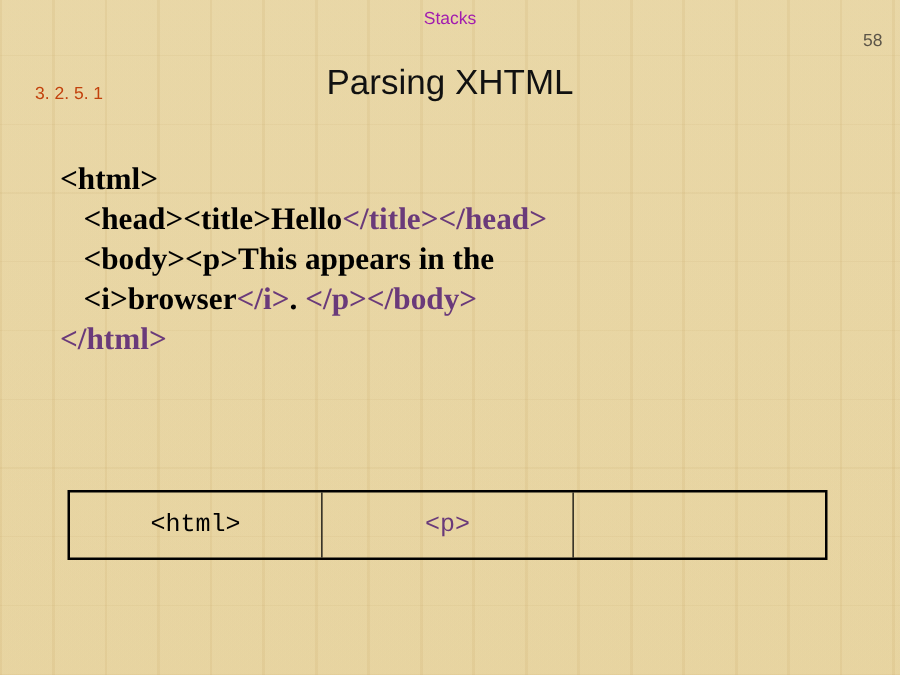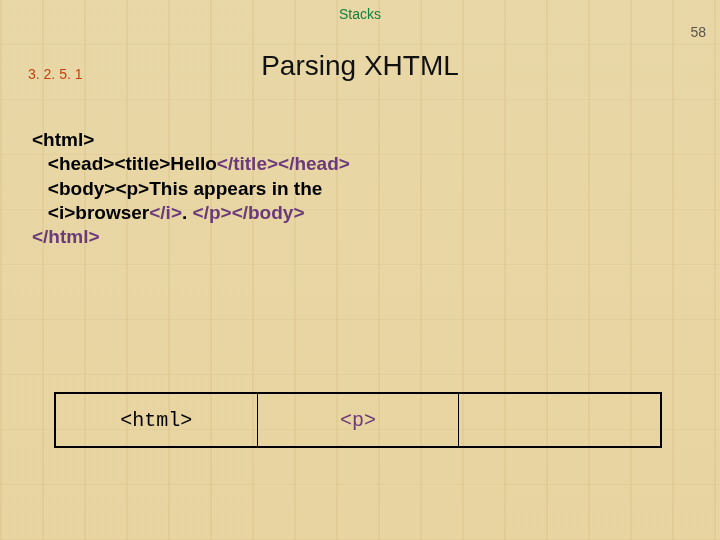--- a/index.html
+++ b/index.html
@@ -26,21 +26,21 @@
     position: relative;
     color: #000;
   }
   .header-label {
     position: absolute;
     top: 6px;
     left: 0;
     right: 0;
     text-align: center;
     font-size: 14px;
-    color: #15803d;
+    color: #a21caf;
     font-family: Arial, sans-serif;
   }
   .page-number {
     position: absolute;
     top: 24px;
     right: 14px;
     font-size: 14px;
     color: #5c5548;
     font-family: Arial, sans-serif;
   }
@@ -58,24 +58,24 @@
     left: 0;
     right: 0;
     text-align: center;
     font-size: 28px;
     color: #111;
     font-family: Arial, sans-serif;
   }
   .code-block {
     position: absolute;
     top: 128px;
-    left: 32px;
+    left: 48px;
     right: 40px;
-    font-family: Liberation Sans, sans-serif;
-    font-size: 19px;
+    font-family: Liberation Serif, serif;
+    font-size: 25px;
     font-weight: bold;
     line-height: 1.28;
     color: #000;
     white-space: pre;
   }
   .code-block .closing { color: #6a3a7a; }
   .stack-row {
     position: absolute;
     left: 54px;
     top: 392px;

